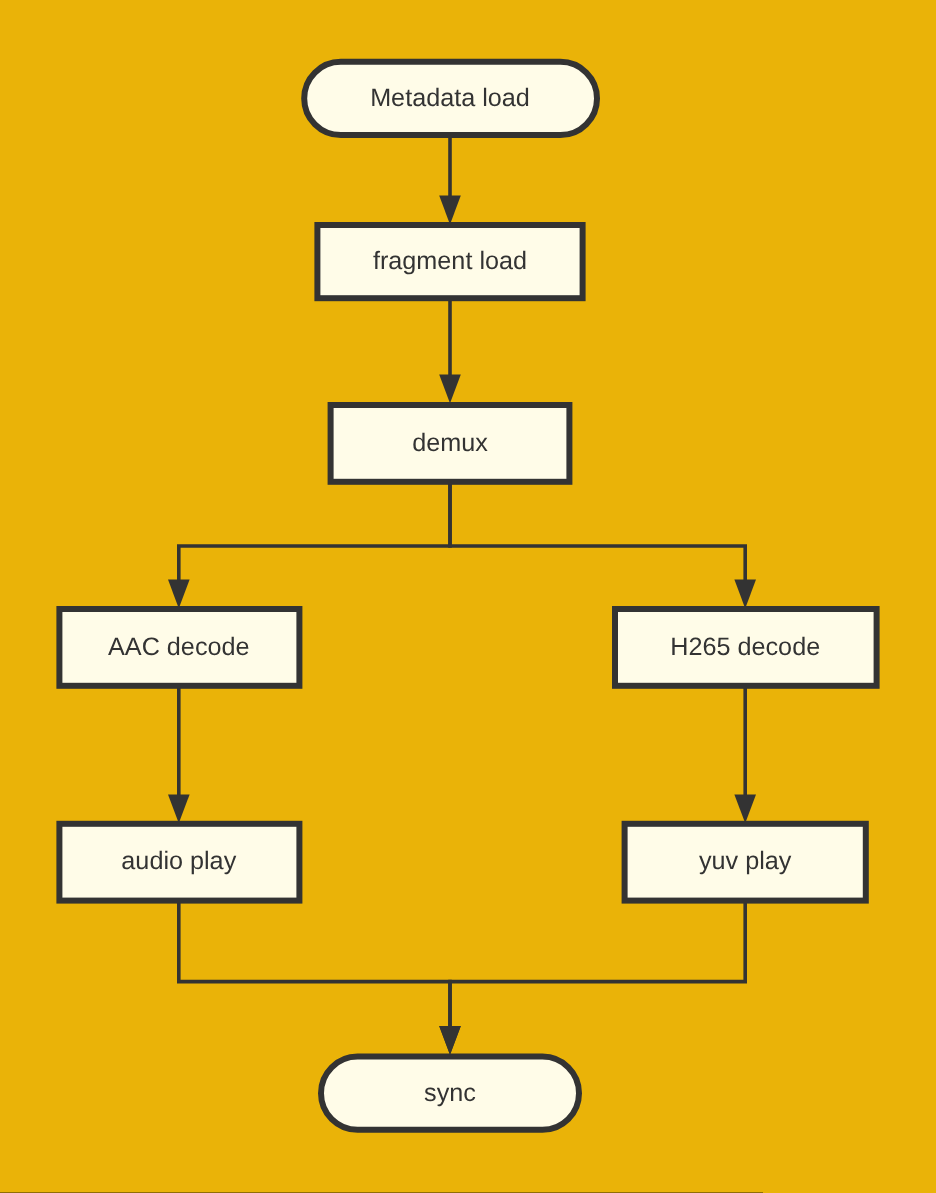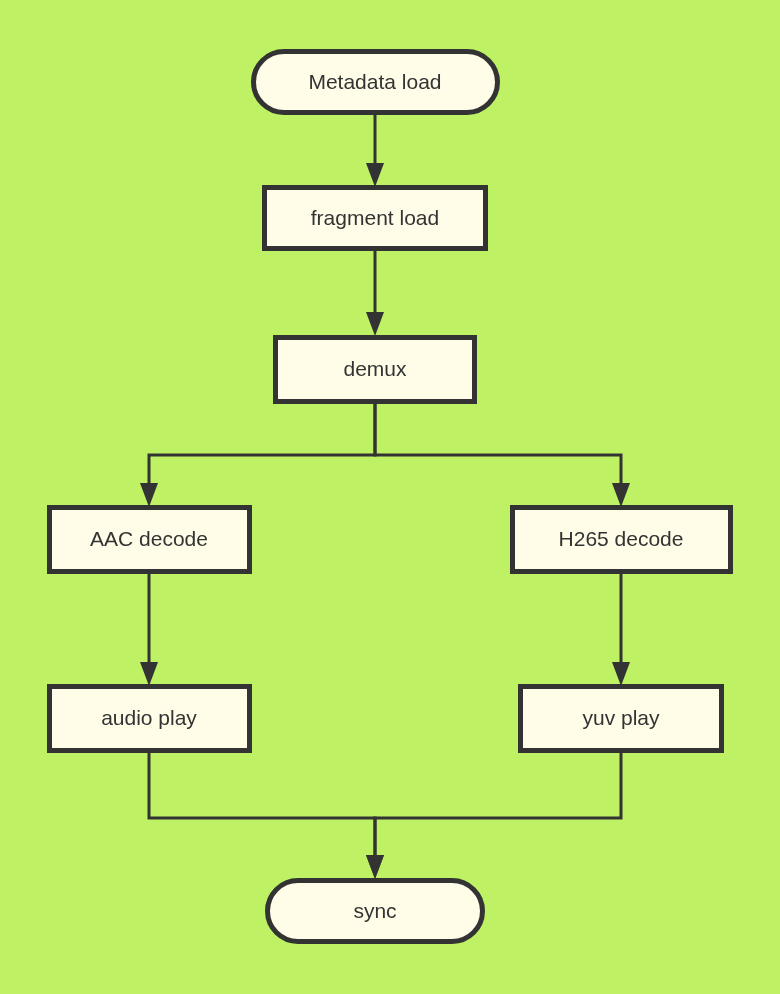--- a/index.html
+++ b/index.html
@@ -11,21 +11,21 @@
   body {
     width: 780px;
     height: 994px;
     overflow: hidden;
     font-family: "Liberation Sans", sans-serif;
   }
   #diagram-root {
     position: relative;
     width: 780px;
     height: 994px;
-    background: #bef264;
+    background: #eab308;
   }
   svg#flow-svg {
     position: absolute;
     left: 0;
     top: 0;
     width: 780px;
     height: 994px;
     display: block;
   }
   .node-label {

